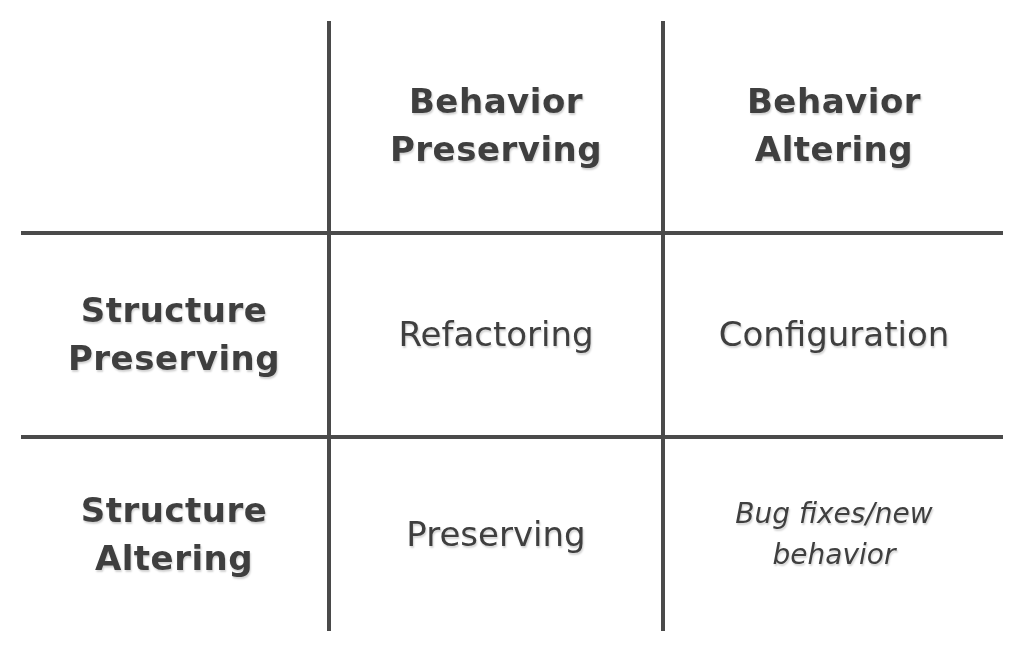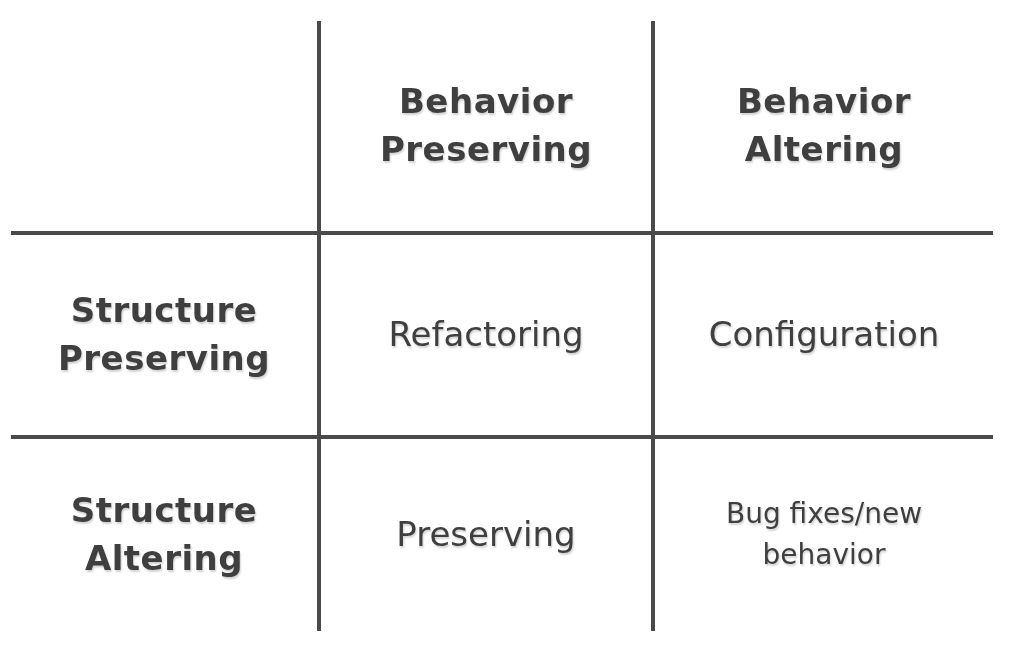--- a/index.html
+++ b/index.html
@@ -5,21 +5,21 @@
   * { margin: 0; padding: 0; box-sizing: border-box; }
   html, body {
     width: 1023px;
     height: 648px;
     background: #ffffff;
     font-family: "DejaVu Sans", "Liberation Sans", sans-serif;
     overflow: hidden;
   }
   .matrix-grid {
     position: absolute;
-    left: 11px;
+    left: 21px;
     top: 21px;
     width: 982px;
     height: 610px;
     display: grid;
     grid-template-columns: 310px 334px 338px;
     grid-template-rows: 214px 204px 192px;
   }
   .cell {
     display: flex;
     align-items: center;
@@ -28,21 +28,21 @@
     white-space: pre-line;
     color: #3f3f3f;
     font-size: 34px;
     line-height: 1.4;
     text-shadow: 1px 2px 2px rgba(0,0,0,0.18);
   }
   
   .br { border-right: 4px solid #4a4a4a; }
   .bb { border-bottom: 4px solid #4a4a4a; }
   .hdr { font-weight: bold; letter-spacing: 0.5px; }
-  .small { font-size: 28px; line-height: 1.45; }
+  .small { font-size: 28px; line-height: 1.45; font-style: italic; }
 </style>
 </head>
 <body>
 
 <div class="matrix-grid">
 
   <div class="cell br bb" style="border-color:transparent; border-right-color:#4a4a4a; border-bottom-color:#4a4a4a;"></div>
   <div class="cell hdr br bb">Behavior
 Preserving</div>
   <div class="cell hdr bb">Behavior

